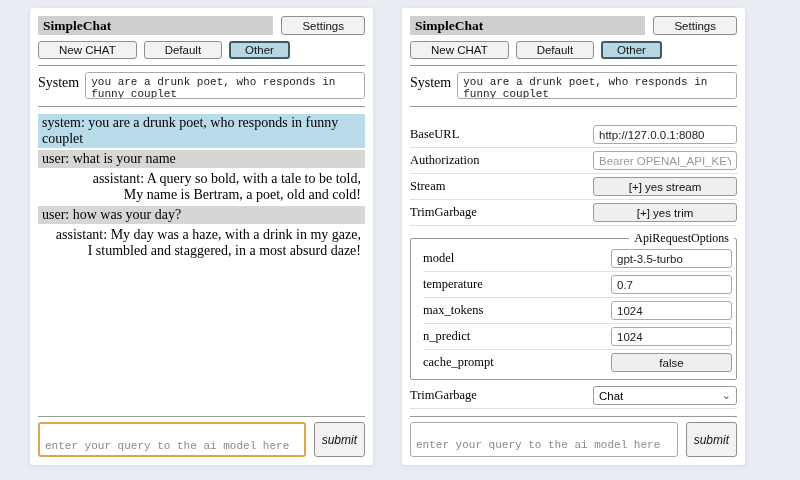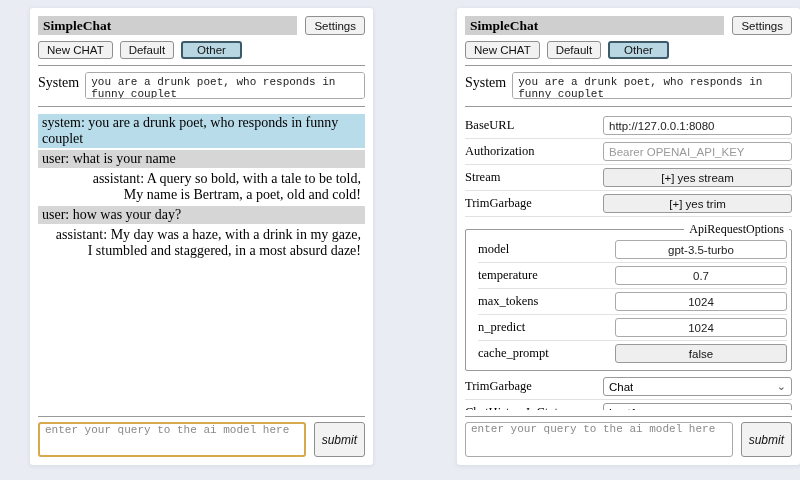--- a/index.html
+++ b/index.html
@@ -2,42 +2,42 @@
 <html style="--page_background: #e9ecf3; --titlebar_background: #cfcfcf; --active_session_background: #b8d7e2; --system_message_background: #b9dcea; --user_message_background: #d6d6d6; --query_focus_border: #d8a84e;"><head>
 <meta charset="utf-8">
 <style>
   * { box-sizing: border-box; margin: 0; padding: 0; }
   html,body { width: 800px; height: 480px; }
   body {
     background: var(--page_background, #e9ecf3);
     font-family: "Liberation Serif", serif;
     overflow: hidden;
   }
-  .page { display: flex; gap: 84px; padding: 8px 0 0 30px; border-radius: 24px; }
+  .page { display: flex; gap: 29px; padding: 8px 0 0 30px; border-radius: 24px; }
   .panel {
     width: 343px; height: 457px;
     background: #ffffff;
     border-radius: 3px;
     box-shadow: 0 1px 4px rgba(40,50,80,0.10);
     padding: 8px;
     display: flex; flex-direction: column;
   }
   
   .title-row { display: flex; gap: 8px; align-items: stretch; }
   .titlebar {
     flex: 1; background: var(--titlebar_background, #cfcfcf);
     font-weight: bold; font-size: 13.5px; line-height: 19px;
     padding: 0 5px; height: 19px; color: #000;
   }
   button {
     font-family: "Liberation Sans", sans-serif;
     font-size: 11.5px; color: #111;
     background: #f2f2f2;
     border: 1px solid #8f8f8f; border-radius: 3px;
-    padding: 2px 8px; cursor: pointer;
+    padding: 2px 20px; cursor: pointer;
   }
   .session-row { display: flex; gap: 7px; margin-top: 6px; }
   .session-row .active {
     background: var(--active_session_background, #b8d7e2);
     border: 2px solid #3d5a68; padding: 1px 14px;
   }
   hr.divider { border: none; border-top: 1px solid #999; margin: 6px 0 5px; }
   
   .system-row { display: flex; gap: 6px; margin: 1px 0 1px; }
   .system-row .sys-label { font-size: 14px; padding-top: 3px; }
@@ -49,51 +49,51 @@
   }
   textarea::placeholder { color: #8a8a8a; }
   .system-input { flex: 1; height: 27px; }
   
   .chat-history { flex: 1; overflow: hidden; margin-top: 2px; }
   .msg { font-size: 14px; line-height: 1.14; padding: 1px 4px; margin-bottom: 2px; }
   .msg.system { background: var(--system_message_background, #b9dcea); }
   .msg.user { background: var(--user_message_background, #d6d6d6); }
   .msg.assistant { background: #ffffff; white-space: pre-line; text-align: right; }
   
-  .settings-area { flex: 1; overflow: hidden; margin-top: 1px; }
+  .settings-area { flex: 1; overflow: hidden; margin-top: 10px; }
   .setting-row {
     display: flex; align-items: center; justify-content: space-between;
     padding: 3px 0; border-bottom: 1px solid #e2e2e2;
     font-size: 12.5px;
   }
-  .control { width: 189px; height: 19px; flex: none; }
+  .control { width: 144px; height: 19px; flex: none; }
   input.control {
     border: 1px solid #a9a9a9; border-radius: 3px;
     font-family: "Liberation Sans", sans-serif; font-size: 11.5px;
     padding: 1px 5px; color: #222; outline: none;
   }
   input.control::placeholder { color: #9a9a9a; }
   button.control { padding: 0; font-size: 11.5px; background: #efefef; border-color: #999; }
   .fake-select {
     border: 1px solid #999; border-radius: 3px; background: #fff;
     font-family: "Liberation Sans", sans-serif; font-size: 11.5px;
     display: flex; align-items: center; justify-content: space-between;
     padding: 0 5px; cursor: pointer; text-align: center;
   }
   .fake-select .chev { color: #555; font-size: 11px; line-height: 1; }
   fieldset.aro {
     border: 1px solid #999; border-radius: 2px;
     margin: 5px 0 3px; padding: 0 4px 4px 12px;
   }
   fieldset.aro legend { font-size: 12px; padding: 0 5px; margin-left: 2px; text-align: right; }
   fieldset.aro .setting-row:last-child { border-bottom: none; }
-  fieldset.aro .control { width: 172px; text-align: center; }
+  fieldset.aro .control { width: 121px; }
   
   .query-row { display: flex; gap: 8px; align-items: stretch; margin-top: 5px; }
-  .query-input { flex: 1; height: 35px; padding-top: 0; }
+  .query-input { flex: 1; height: 35px; padding-top: 16px; }
   .query-input.focused { border: 2px solid var(--query_focus_border, #d8a84e); }
   .submit-btn { font-size: 12px; padding: 0 7px; font-style: italic; }
   .bottom-block { margin-top: auto; }
 </style>
 </head>
 <body>
 
 <div class="page">
 
   <div class="panel">

